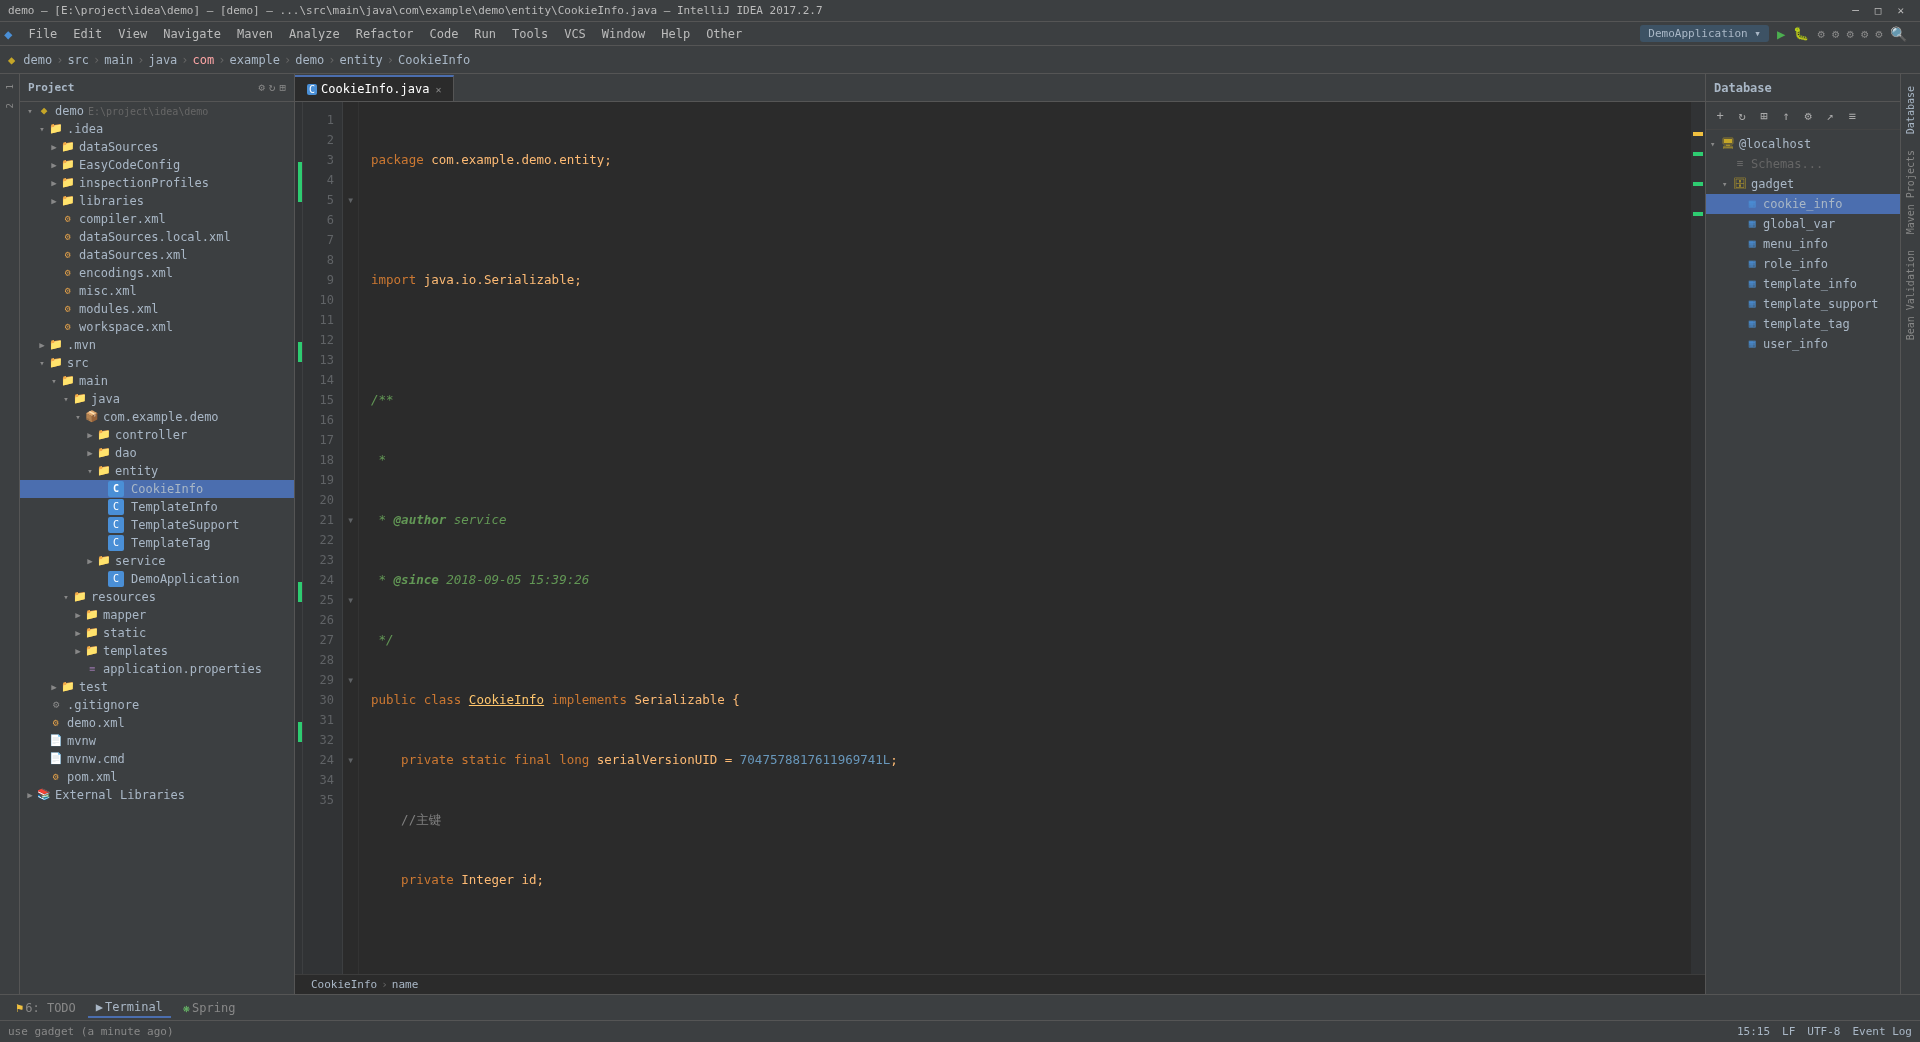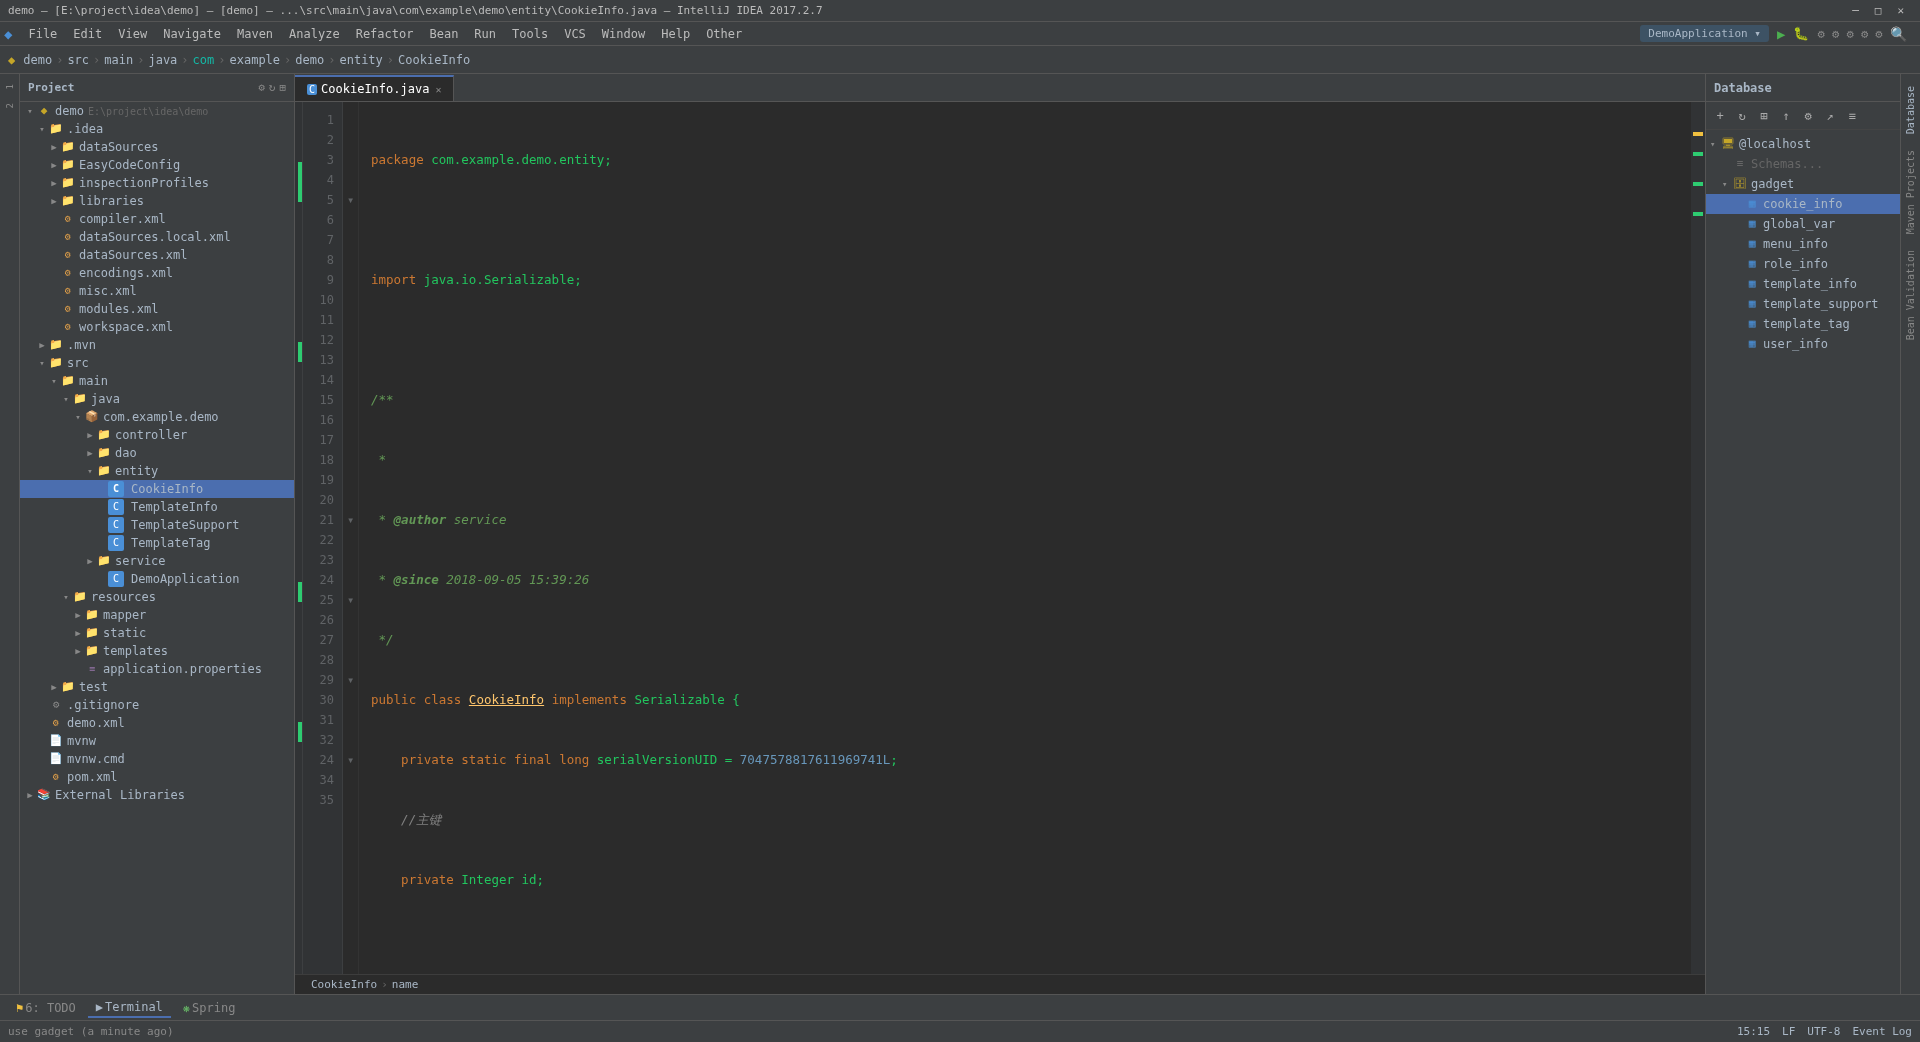--- a/index.html
+++ b/index.html
@@ -50,23 +50,23 @@
     #line-numbers { width: 44px; background: #313335; border-right: 1px solid #3d3f41; padding: 8px 0; text-align: right; color: #606366; font-size: 12px; line-height: 20px; user-select: none; flex-shrink: 0; }
     .line-num { padding-right: 8px; display: block; }
 
     #code-lines { flex: 1; padding: 8px 0 8px 16px; line-height: 20px; overflow-x: auto; }
 
     .code-line { height: 20px; display: flex; align-items: center; white-space: pre; font-size: 12.5px; }
 
     
     .kw { color: #cc7832; }
     .num { color: #6897bb; }
-    .comment { color: #808080; font-style: italic; }
+    .comment { color: #808080; }
     .class-name { color: #ffc66d; text-decoration: underline; }
-    .plain { color: #22c55e; }
+    .plain { color: #fdba74; }
     .javadoc { color: #629755; font-style: italic; }
     .javadoc-tag { color: #629755; font-weight: bold; font-style: italic; }
 
     
     #right-panel { width: 200px; background: #3c3f41; border-left: 1px solid #555; display: flex; flex-direction: column; }
     #db-header { height: 28px; background: #3c3f41; display: flex; align-items: center; padding: 0 8px; border-bottom: 1px solid #555; font-size: 12px; font-weight: bold; color: #a9b7c6; }
     #db-toolbar { height: 28px; background: #3c3f41; display: flex; align-items: center; padding: 0 4px; border-bottom: 1px solid #444; gap: 2px; }
     .db-btn { width: 20px; height: 20px; display: flex; align-items: center; justify-content: center; cursor: pointer; color: #aaa; font-size: 12px; border-radius: 2px; }
     #db-tree { flex: 1; overflow-y: auto; padding: 4px 0; }
     .db-item { display: flex; align-items: center; padding: 2px 4px; cursor: pointer; font-size: 12px; }
@@ -103,21 +103,21 @@
 
 <div id="menu-bar">
   <span style="margin-right:8px; color:#4a8fd6; font-size:14px;">◆</span>
   <span class="menu-item">File</span>
   <span class="menu-item">Edit</span>
   <span class="menu-item">View</span>
   <span class="menu-item">Navigate</span>
   <span class="menu-item">Maven</span>
   <span class="menu-item">Analyze</span>
   <span class="menu-item">Refactor</span>
-  <span class="menu-item">Bean</span>
+  <span class="menu-item">Code</span>
   <span class="menu-item">Run</span>
   <span class="menu-item">Tools</span>
   <span class="menu-item">VCS</span>
   <span class="menu-item">Window</span>
   <span class="menu-item">Help</span>
   <span class="menu-item">Other</span>
   <span style="margin-left:auto; display:flex; align-items:center; gap:8px; margin-right:8px;">
     <span style="background:#3d5264; padding:2px 8px; border-radius:3px; font-size:11px; color:#a9b7c6; cursor:pointer;">DemoApplication ▾</span>
     <span style="color:#4caf50; cursor:pointer; font-size:14px;">▶</span>
     <span style="color:#4a8fd6; cursor:pointer; font-size:13px;">🐛</span>
@@ -129,21 +129,21 @@
 <div id="nav-bar">
   <span style="color:#c5a628; margin-right:4px;">◆</span>
   <span style="color:#a9b7c6; cursor:pointer;">demo</span>
   <span class="nav-sep">›</span>
   <span style="color:#a9b7c6; cursor:pointer;">src</span>
   <span class="nav-sep">›</span>
   <span style="color:#a9b7c6; cursor:pointer;">main</span>
   <span class="nav-sep">›</span>
   <span style="color:#a9b7c6; cursor:pointer;">java</span>
   <span class="nav-sep">›</span>
-  <span style="color:#14b8a6; cursor:pointer;">com</span>
+  <span style="color:#fca5a5; cursor:pointer;">com</span>
   <span class="nav-sep">›</span>
   <span style="color:#a9b7c6; cursor:pointer;">example</span>
   <span class="nav-sep">›</span>
   <span style="color:#a9b7c6; cursor:pointer;">demo</span>
   <span class="nav-sep">›</span>
   <span style="color:#a9b7c6; cursor:pointer;">entity</span>
   <span class="nav-sep">›</span>
   <span style="color:#a9b7c6; cursor:pointer;">CookieInfo</span>
 </div>
 

